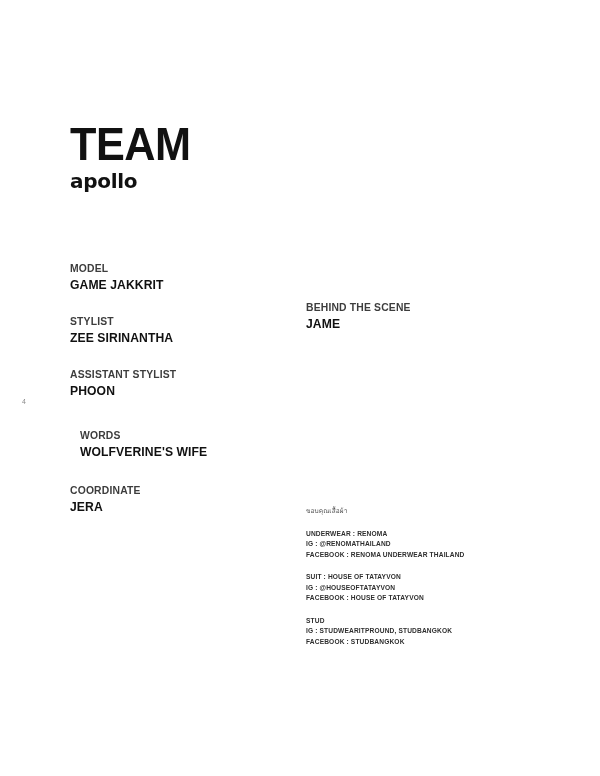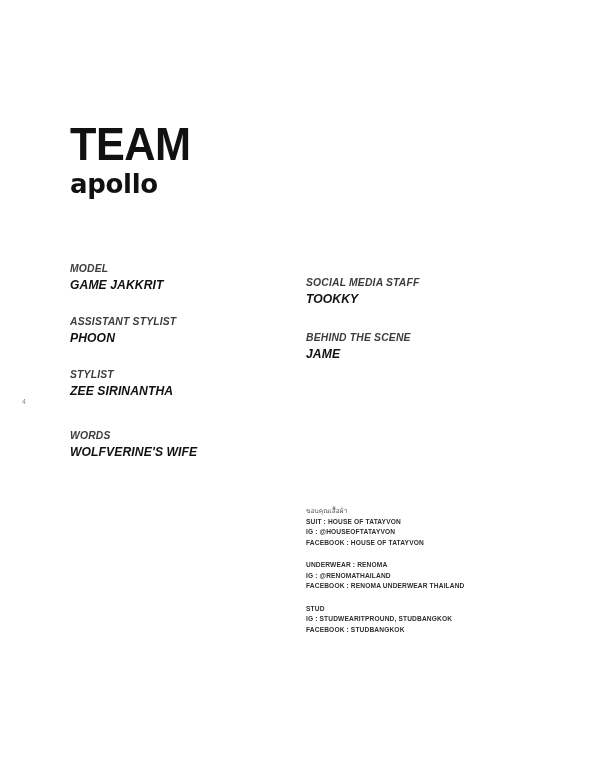--- a/index.html
+++ b/index.html
@@ -37,21 +37,21 @@
     line-height: 0.95;
     letter-spacing: -0.5px;
     color: #111111;
     transform: scaleX(0.92);
     transform-origin: left center;
   }
   .title-sub {
     margin-top: 4px;
     font-family: "DejaVu Sans", sans-serif;
     font-weight: 700;
-    font-size: 26px;
+    font-size: 20px;
     line-height: 1.0;
     letter-spacing: -0.3px;
     color: #111111;
   }
 
   
   .page-number {
     position: absolute;
     left: 22px;
     top: 380px;
@@ -70,21 +70,20 @@
     width: 215px;
   }
   .col-right {
     left: 306px;
     top: 258px;
     width: 200px;
   }
 
   .credit {
     margin-bottom: 23px;
-    font-style: italic;
   }
   .credit:last-child { margin-bottom: 0; margin-top: 25px; }
 
   .credit-role {
     font-family: "Liberation Sans Narrow", "Liberation Sans", sans-serif;
     font-weight: 700;
     font-size: 11.5px;
     letter-spacing: 0.2px;
     color: #3d3d3d;
     transform: scaleX(0.9);
@@ -107,21 +106,21 @@
   .thanks-block {
     position: absolute;
     left: 306px;
     top: 488px;
     width: 230px;
   }
   .thanks-header {
     font-family: "DejaVu Sans", sans-serif;
     font-size: 6.5px;
     color: #4a4a4a;
-    margin-bottom: 1px;
+    margin-bottom: 13px;
     letter-spacing: 0.1px;
   }
   .thanks-group {
     margin-bottom: 12px;
   }
   .thanks-group:last-child { margin-bottom: 3px; }
   .thanks-line {
     font-family: "Liberation Sans Narrow", "Liberation Sans", sans-serif;
     font-weight: 700;
     font-size: 7.2px;
@@ -154,60 +153,60 @@
   </div>
 
   <div class="page-number">4</div>
 
   <div class="col col-left">
     <div class="credit">
       <div class="credit-role">MODEL</div>
       <div class="credit-name">GAME JAKKRIT</div>
     </div>
     <div class="credit">
+      <div class="credit-role">STYLIST</div>
+      <div class="credit-name">ZEE SIRINANTHA</div>
+    </div>
+    <div class="credit">
       <div class="credit-role">ASSISTANT STYLIST</div>
       <div class="credit-name">PHOON</div>
     </div>
-    <div class="credit">
-      <div class="credit-role">STYLIST</div>
-      <div class="credit-name">ZEE SIRINANTHA</div>
-    </div>
-    <div class="credit" style="margin-top:31px;">
+    <div class="credit" style="margin-top:31px;margin-left:10px;">
       <div class="credit-role">WORDS</div>
       <div class="credit-name">WOLFVERINE'S WIFE</div>
     </div>
+    <div class="credit">
+      <div class="credit-role">COORDINATE</div>
+      <div class="credit-name">JERA</div>
+    </div>
   </div>
 
   <div class="col col-right">
-    <div class="credit">
-      <div class="credit-role">SOCIAL MEDIA STAFF</div>
-      <div class="credit-name">TOOKKY</div>
-    </div>
     <div class="credit">
       <div class="credit-role">BEHIND THE SCENE</div>
       <div class="credit-name">JAME</div>
     </div>
   </div>
 
   <div class="thanks-block">
     <div class="thanks-header">ขอบคุณเสื้อผ้า</div>
+
+    <div class="thanks-group">
+      <div class="thanks-line">UNDERWEAR : RENOMA</div>
+      <div class="thanks-line">IG : @RENOMATHAILAND</div>
+      <div class="thanks-line">FACEBOOK : RENOMA UNDERWEAR THAILAND</div>
+    </div>
 
     <div class="thanks-group">
       <div class="thanks-line">SUIT : HOUSE OF TATAYVON</div>
       <div class="thanks-line">IG : @HOUSEOFTATAYVON</div>
       <div class="thanks-line">FACEBOOK : HOUSE OF TATAYVON</div>
     </div>
 
     <div class="thanks-group">
-      <div class="thanks-line">UNDERWEAR : RENOMA</div>
-      <div class="thanks-line">IG : @RENOMATHAILAND</div>
-      <div class="thanks-line">FACEBOOK : RENOMA UNDERWEAR THAILAND</div>
-    </div>
-
-    <div class="thanks-group">
       <div class="thanks-line">STUD</div>
       <div class="thanks-line">IG : STUDWEARITPROUND, STUDBANGKOK</div>
       <div class="thanks-line">FACEBOOK : STUDBANGKOK</div>
     </div>
   </div>
 
   <div class="corner-mark"></div>
 
 </div>
 

